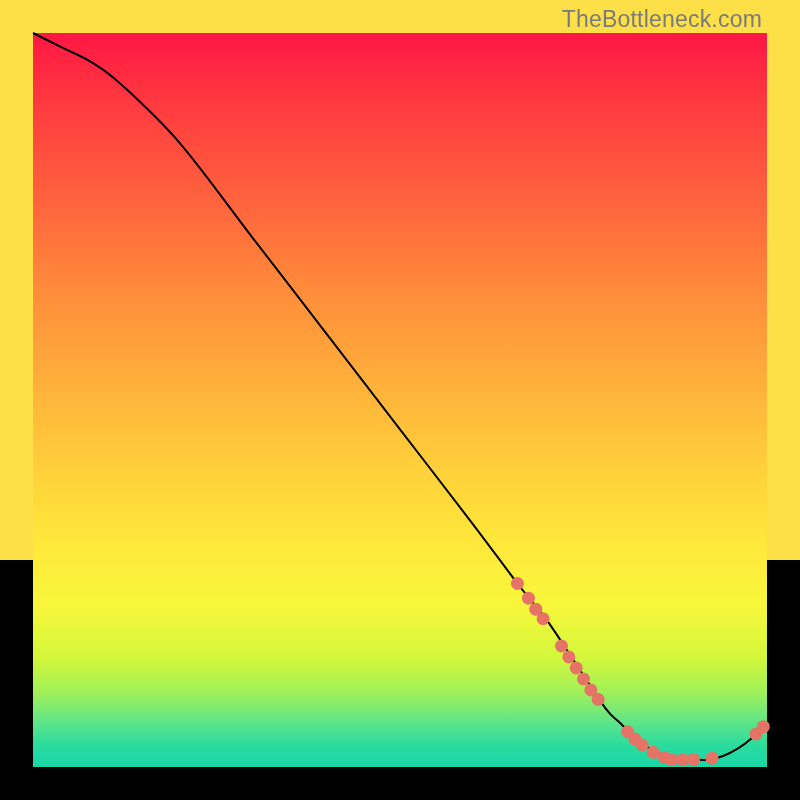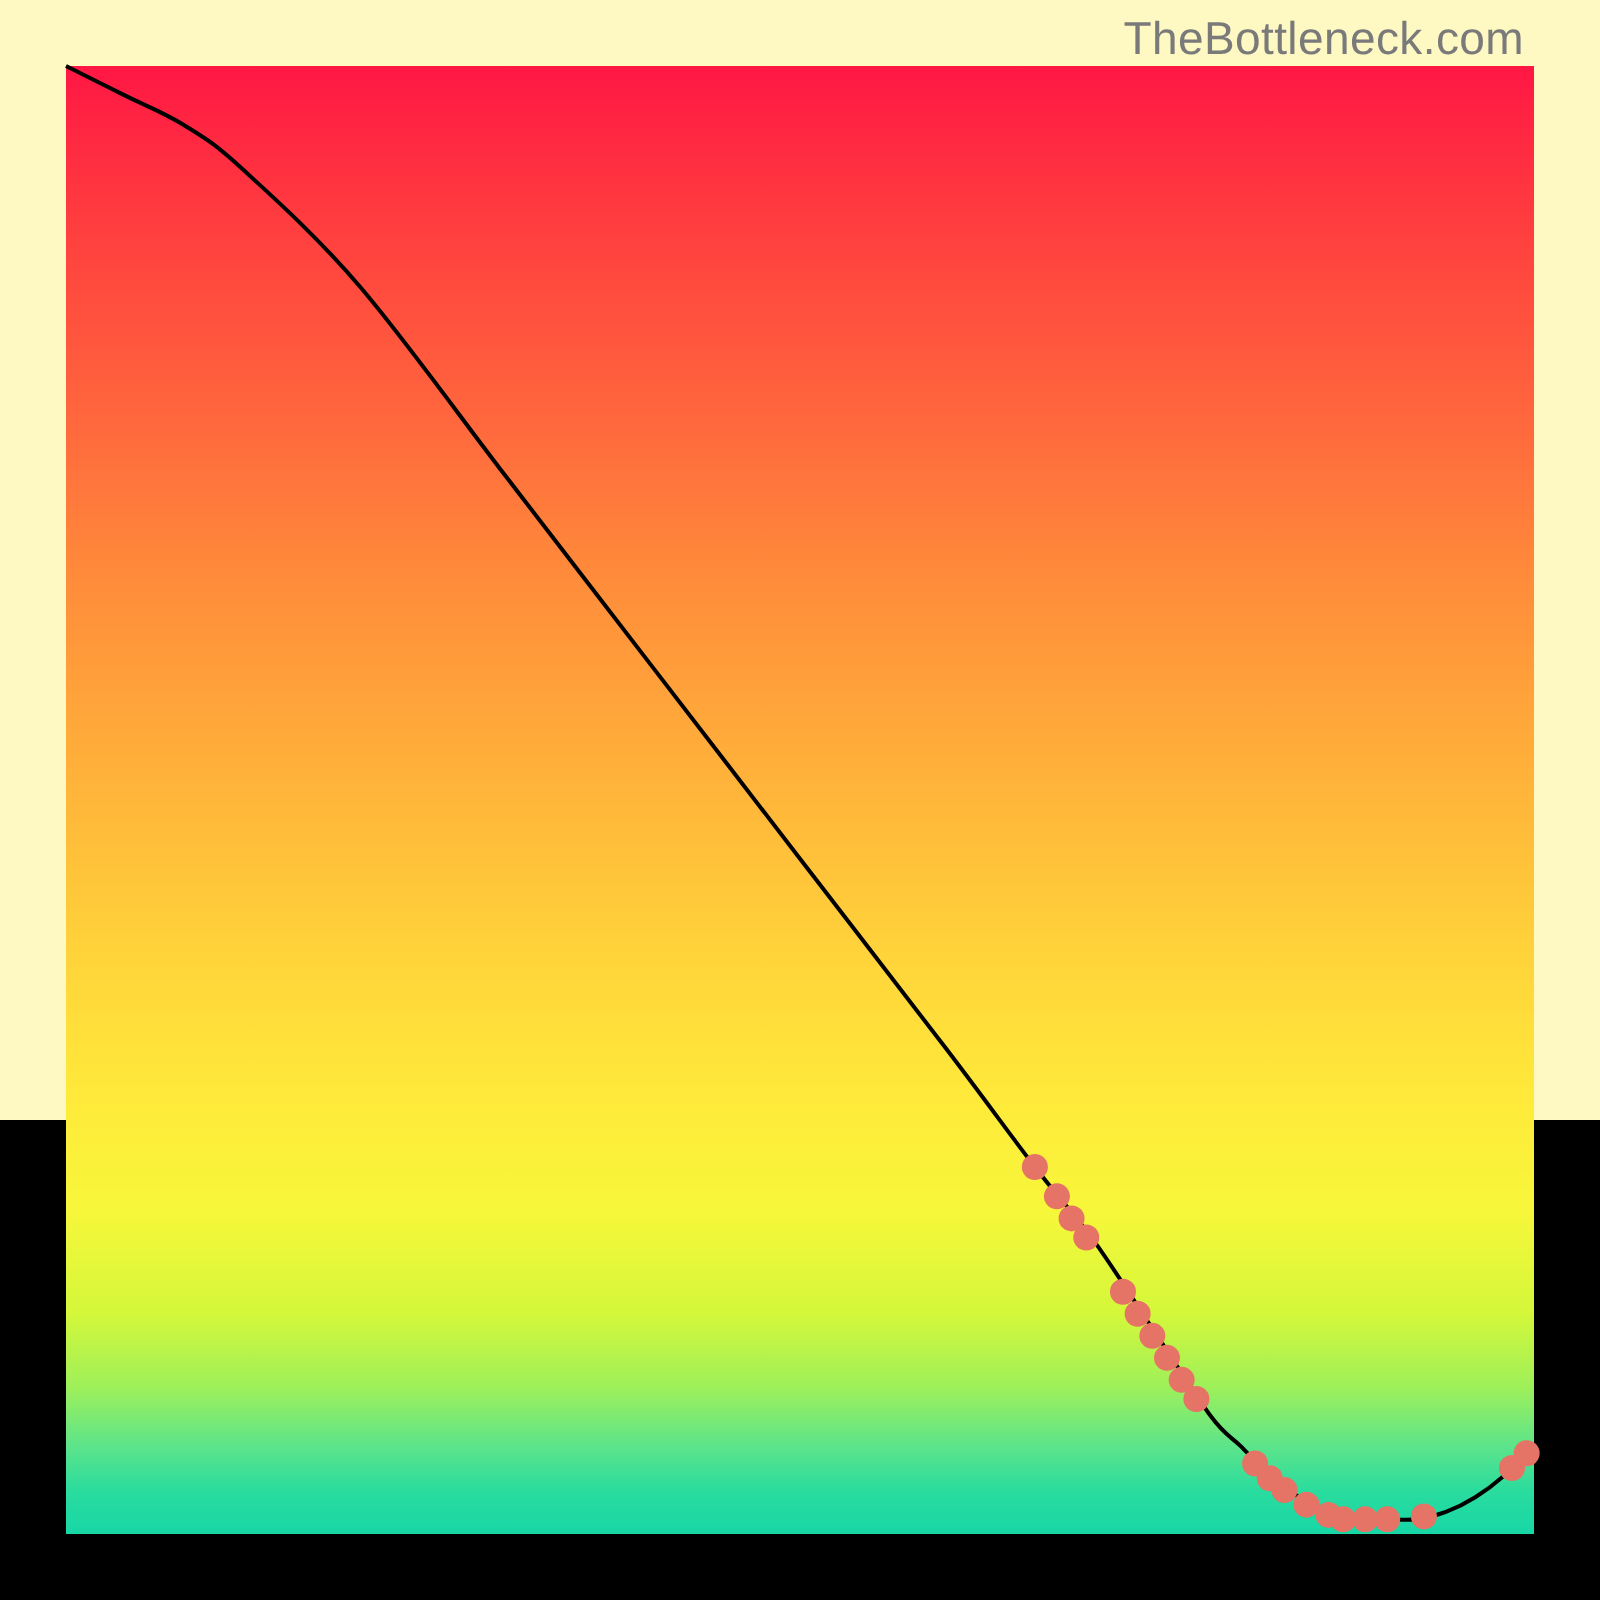--- a/index.html
+++ b/index.html
@@ -8,21 +8,21 @@
     width: 800px;
     height: 800px;
     background: #000;
     overflow: hidden;
     font-family: Arial, Helvetica, sans-serif;
   }
   .stage {
     position: relative;
     width: 800px;
     height: 560px;
-    background: #fef9c3;
+    background: #fde047;
   }
   .plot {
     position: absolute;
     left: 33px;
     top: 33px;
     width: 734px;
     height: 734px;
     background: linear-gradient(
       to bottom,
       #ff1744 0%,

